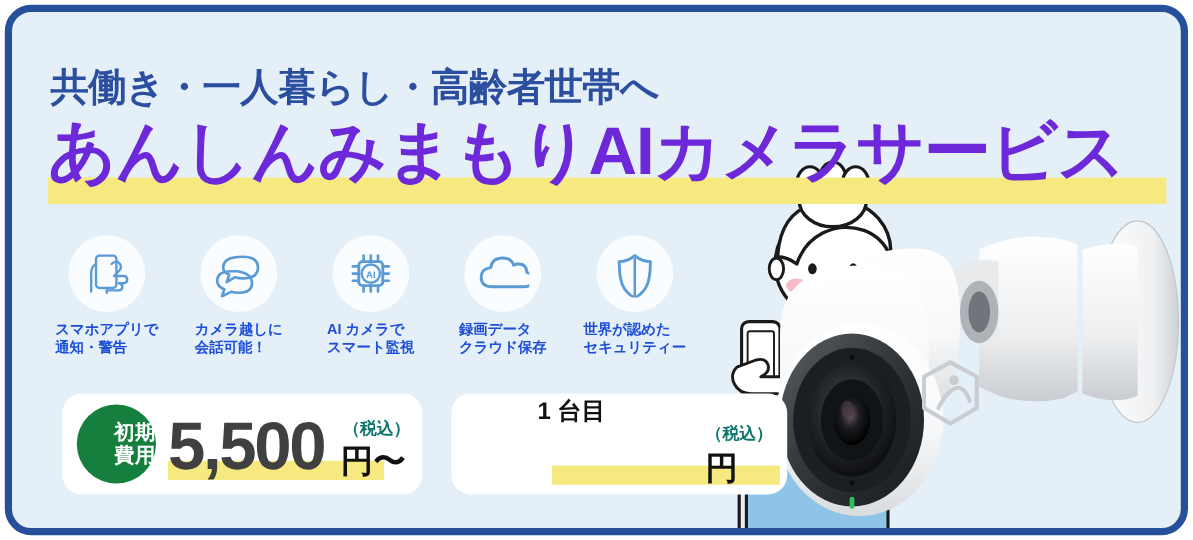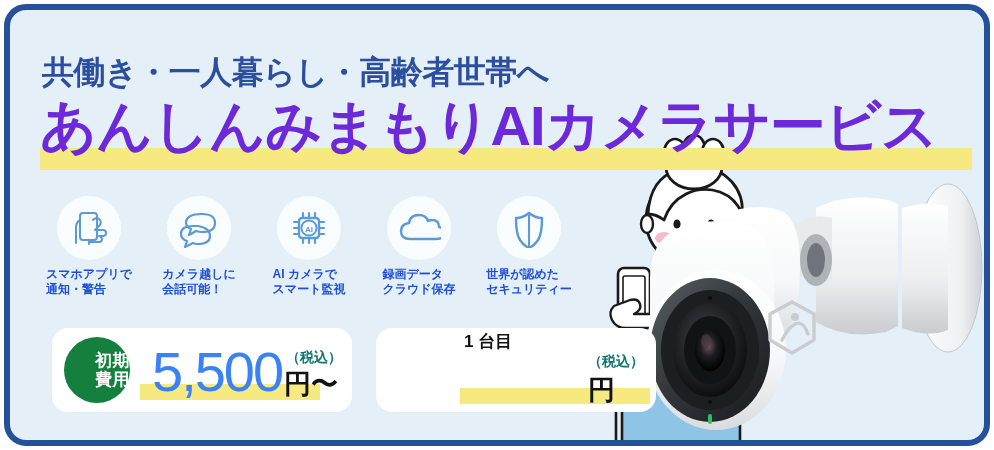--- a/index.html
+++ b/index.html
@@ -86,25 +86,24 @@
     background:#15803d;
     color:#ffffff;
     display:flex;flex-direction:column;
     align-items:flex-end;justify-content:center;
     font-size:17px;font-weight:bold;line-height:1.12;
     letter-spacing:0.5px;
   }
 
   .price-amount{
     position:absolute;
-    color:#3b82f6;
-    font-weight:normal;
+    color:#404040;
+    font-weight:bold;
     line-height:1;
     letter-spacing:-2px;
-    margin-left:12px;
   }
   #amount-1{left:88px;top:16px;font-size:56px;}
   #amount-2{left:84px;top:24px;font-size:54px;}
 
   .price-underline{
     position:absolute;
     background:#F5E97F;
     height:16px;
   }
   #underline-1{left:88px;top:56px;width:180px;}
@@ -120,22 +119,22 @@
 
   .yen{
     position:absolute;
     font-size:27px;font-weight:bold;color:#111111;
     line-height:1;white-space:nowrap;
   }
   #yen-1{left:232px;top:43px;}
   #yen-2{left:212px;top:49px;}
 
   .unit-note{
-    position:absolute;left:88px;top:5px;
-    font-size:17px;font-weight:bold;color:#111111;
+    position:absolute;left:72px;top:5px;
+    font-size:20px;font-weight:bold;color:#111111;
     white-space:nowrap;line-height:1;
   }
 
   
   .art{position:absolute;left:0;top:0;width:986px;height:442px;pointer-events:none;}
 </style>
 </head>
 <body>
 
 <div id="banner">

